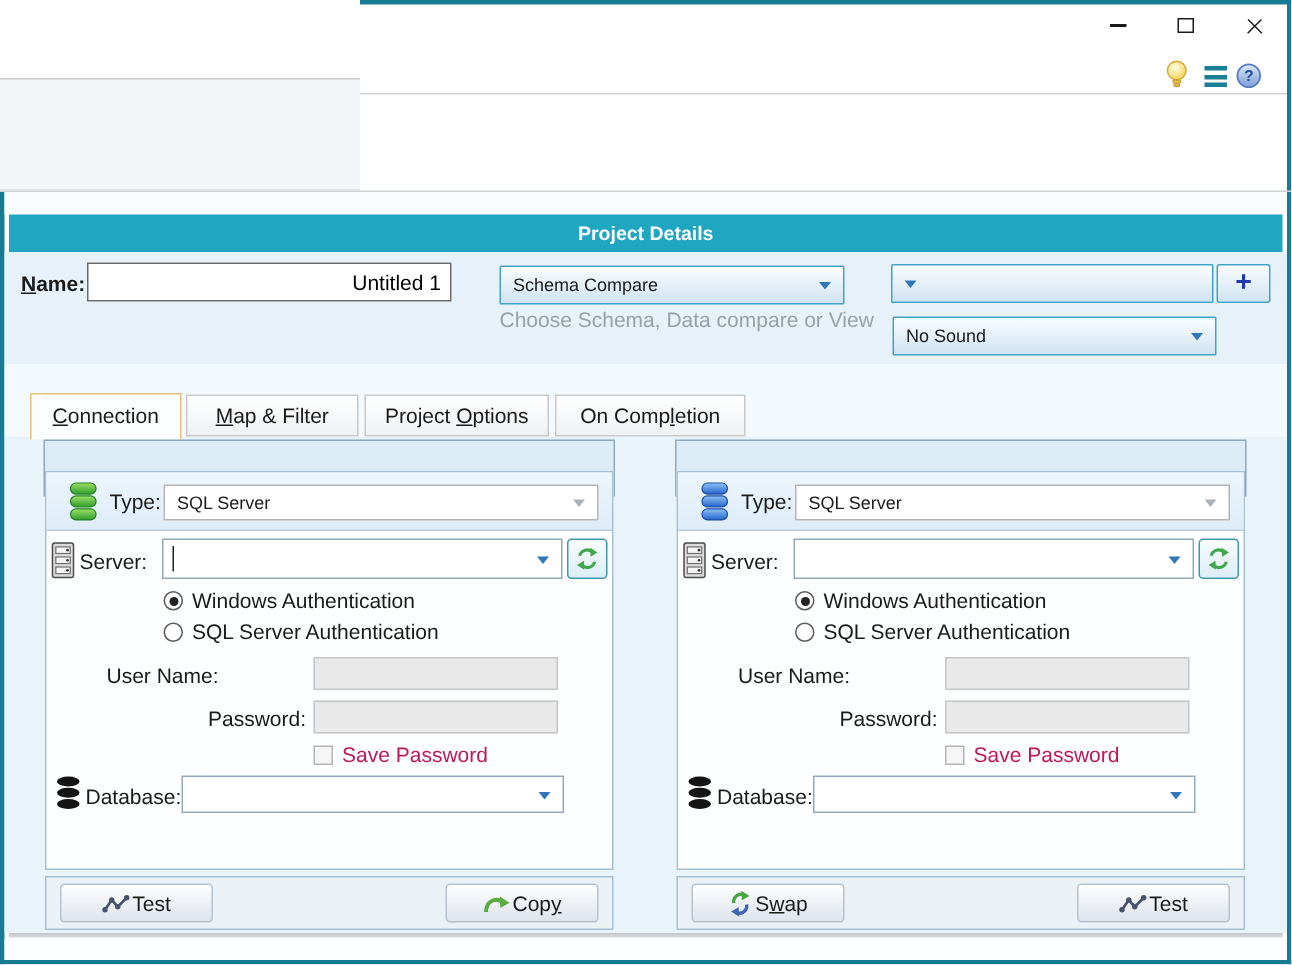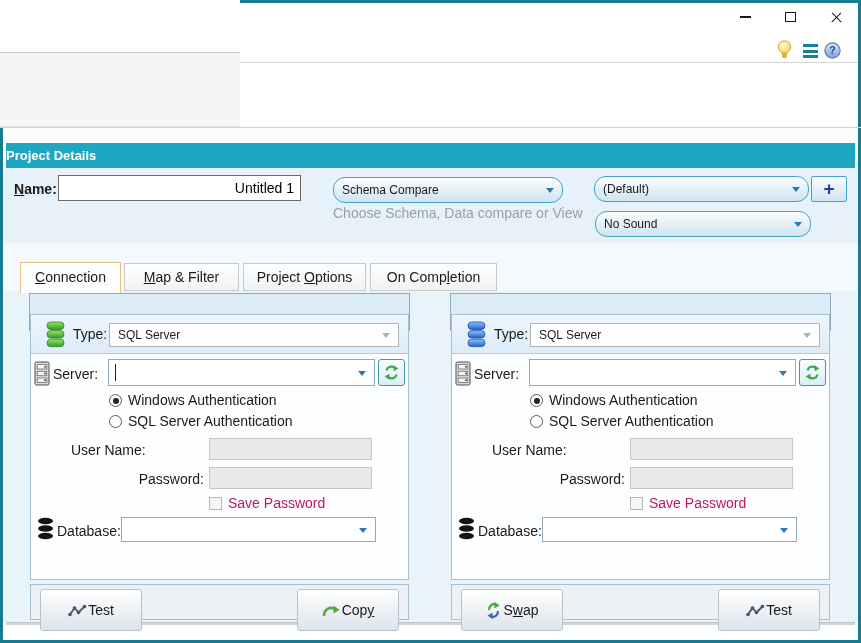--- a/index.html
+++ b/index.html
@@ -24,35 +24,35 @@
   .menu-bars { width:15px; height:14px; display:flex; flex-direction:column; justify-content:space-between; }
   .menu-bars i { display:block; height:3px; background:#1b7e97; }
   .line-right { position:absolute; left:240px; top:62px; width:618px; height:1px; background:#d4d4d4; }
   .gray-block { position:absolute; left:0; top:52px; width:240px; height:75px; background:#f4f5f7;
                 border-top:1px solid #cbcbcb; border-bottom:1px solid #e3e3e5; }
   .frame-top-line { position:absolute; left:0; top:127px; width:861px; height:1px; background:#cdd2d6; }
 
   
   .band-top   { position:absolute; left:3px; top:128px; width:855px; height:15px; background:#fafcfe; }
   .pd-bar     { position:absolute; left:6px; top:143px; width:849px; height:25px; background:#1fa6c0;
-                color:#fff; font-size:13px; font-weight:bold; line-height:25px; padding-left:0; }
+                color:#fff; font-size:13px; font-weight:bold; line-height:25px; padding-left:0;text-align:center; }
   .pd-body    { position:absolute; left:3px; top:168px; width:855px; height:75px; background:#e6f1fa; }
   .band-mid   { position:absolute; left:3px; top:243px; width:855px; height:48px; background:#f3f9fd; }
   .content-bg { position:absolute; left:3px; top:291px; width:855px; height:331px; background:#e9f3fa; }
   .divider    { position:absolute; left:6px; top:622px; width:849px; height:3px; background:#d2d5d8; border-top:1px solid #c2c6ca; }
   .band-bot   { position:absolute; left:3px; top:626px; width:855px; height:14px; background:#fbfdff; }
 
   
   .lbl { font-size:14px; }
   .bold { font-weight:bold; }
   .mn { text-decoration:underline; }
   .name-lbl { position:absolute; left:14px; top:181px; }
   .name-input { position:absolute; left:58px; top:175px; width:243px; height:26px; border:1px solid #6b6b6b;
                 background:#fff; font-size:14px; padding:0 6px; font-family:inherit;text-align:right; }
-  .dd { position:absolute; height:26px; border:1px solid #43a3c6; border-radius:12px;
+  .dd { position:absolute; height:26px; border:1px solid #43a3c6; border-radius:1px;
         background:linear-gradient(#fbfdfe,#cfe3f1); font-size:12px; display:flex; align-items:center;
         padding:0 8px; cursor:pointer; }
   .dd .txt { flex:1; }
   .arr { width:0; height:0; border:4px solid transparent; border-top:5px solid #2f77b8; margin-top:5px; }
   .arr.gray { border-top-color:#a9b4ba; }
   .hint { position:absolute; left:333px; top:205px; font-size:14px; color:#9aa0a6; }
   .plus-btn { position:absolute; left:811px; top:176px; width:36px; height:26px; border:1px solid #43a3c6;
               border-radius:2px; background:linear-gradient(#fbfdfe,#cfe3f1); color:#2438ad; font-size:19px;
               font-weight:bold; text-align:center; line-height:23px; cursor:pointer; }
 
@@ -95,21 +95,21 @@
   .lbl-pass { position:absolute; left:40px; top:156px; width:133px; text-align:right; }
   .inp-pass { top:152px; }
   .cb { position:absolute; left:178px; top:182px; width:13px; height:13px; border:1px solid #b5b5b5; background:#f6f6f6; }
   .lbl-save { position:absolute; left:197px; top:180px; color:#be185d; }
   .ic-db2 { position:absolute; left:6px; top:202px; }
   .lbl-db { position:absolute; left:26px; top:208px; }
   .dd-db { position:absolute; left:90px; top:202px; width:255px; height:25px; border:1px solid #93a9bb;
            background:#fff; display:flex; align-items:center; padding:0 8px; cursor:pointer; }
   .panel-footer { position:absolute; left:0; top:291px; width:379px; height:36px; margin-left:1px;
                   border:1px solid #a6bfd1; background:#ecf1f6; }
-  .btn { position:absolute; top:4px; width:102px; height:42px; border:1px solid #b6c3cf; border-radius:3px;
+  .btn { position:absolute; top:4px; width:102px; height:26px; border:1px solid #b6c3cf; border-radius:3px;
          background:linear-gradient(#fefefe,#dde4ec); display:flex; align-items:center; justify-content:center;
          gap:1px; font-size:14px; cursor:pointer; }
   .btn.pos-l { left:9px; } .btn.pos-r { left:266px; }
 </style>
 </head>
 <body>
 
 <div class="stage">
 
   <div class="b-top"></div>
@@ -180,21 +180,20 @@
   <div class="name-lbl lbl bold"><span class="mn">N</span><span>ame:</span></div>
   <input class="name-input" type="text" value="Untitled 1" style="">
 
   <div class="dd" style="left:333px; top:177px; width:230px; position:absolute;">
     <span class="txt">Schema Compare</span>
     <span class="arr"></span>
   </div>
   <div class="hint">Choose Schema, Data compare or View</div>
 
   <div class="dd" style="left:594px; top:176px; width:215px; position:absolute;">
-    <span class="txt">(Default)</span>
     <span class="arr"></span>
   </div>
   <div class="plus-btn">
     <span>+</span>
   </div>
   <div class="dd" style="left:595px; top:211px; width:216px; position:absolute;">
     <span class="txt">No Sound</span>
     <span class="arr"></span>
   </div>
 

